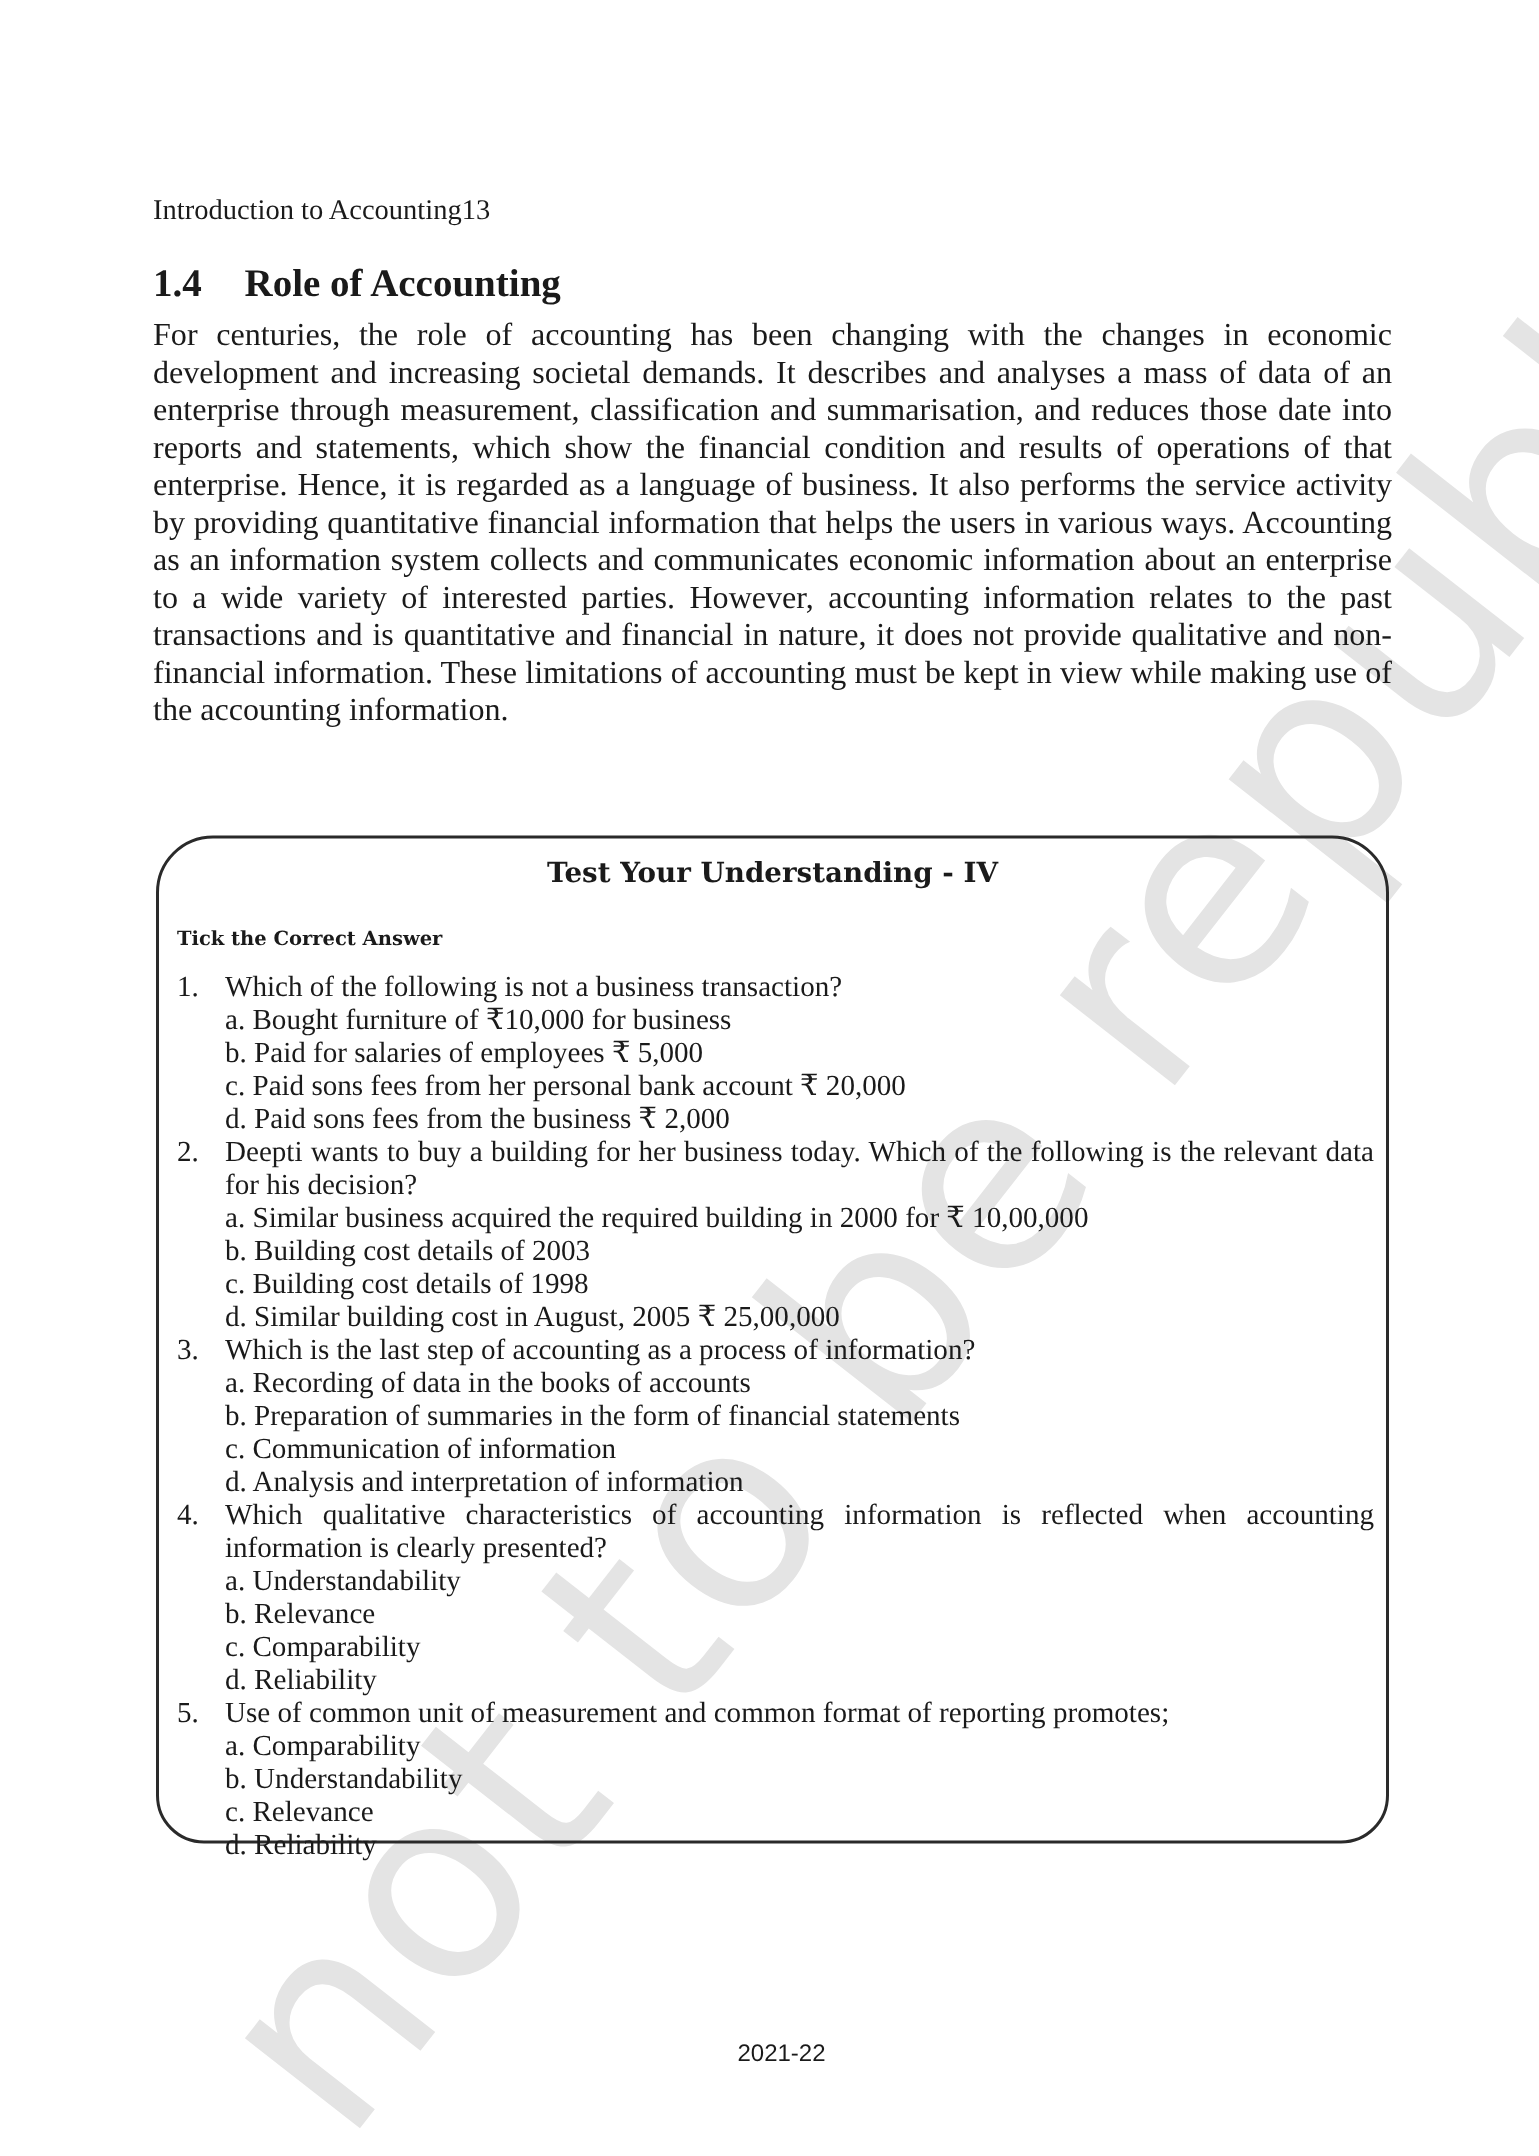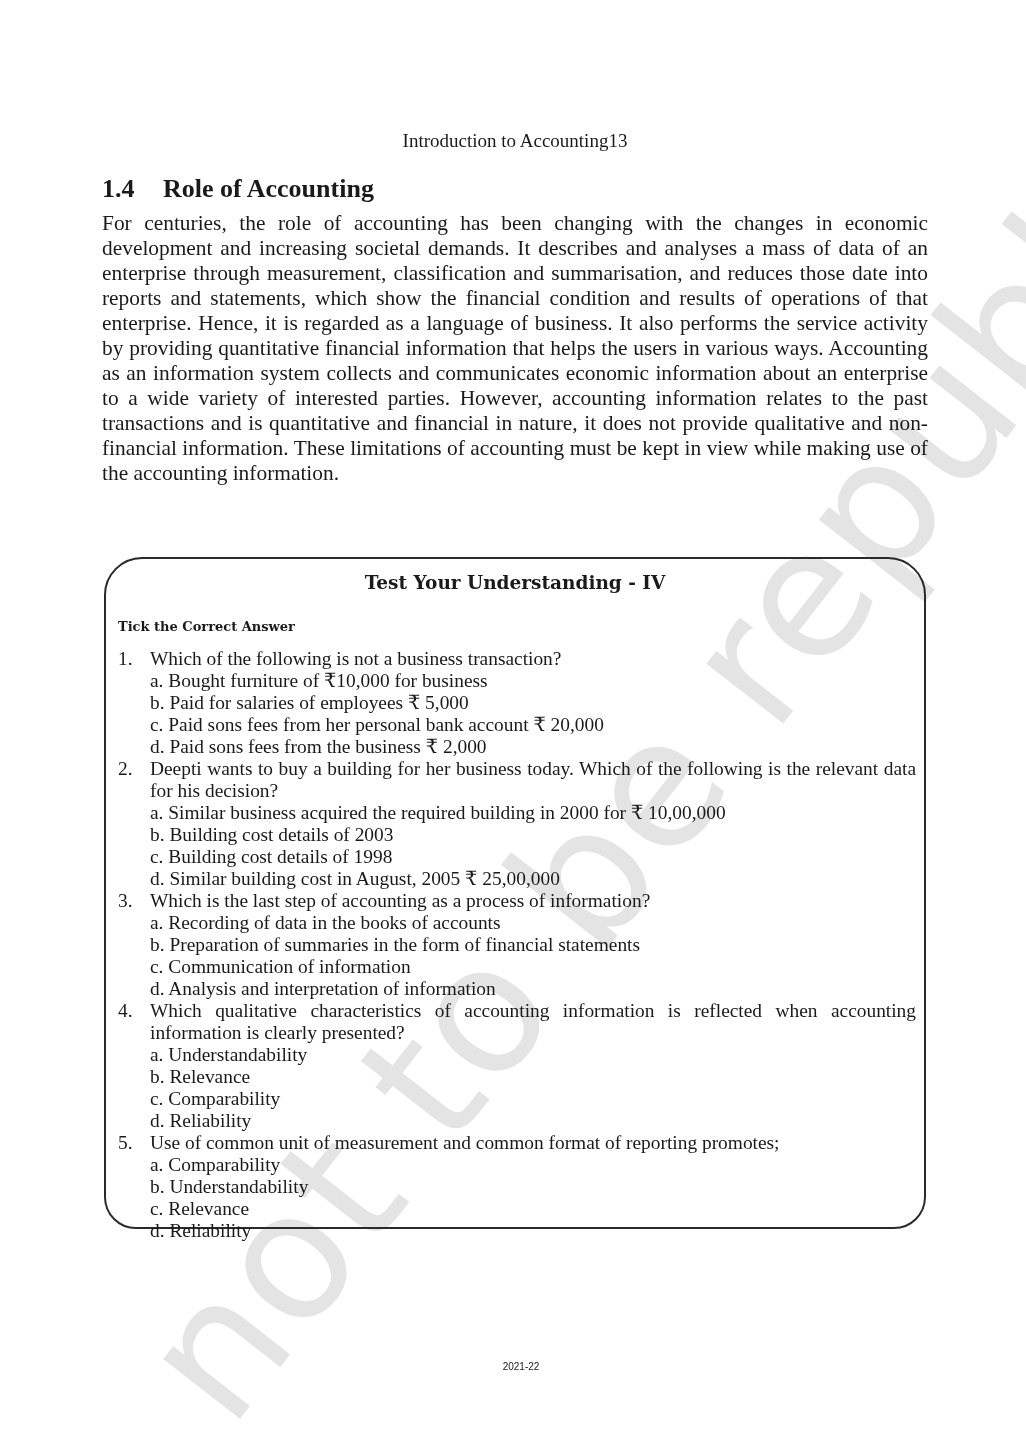--- a/index.html
+++ b/index.html
@@ -1,31 +1,31 @@
 <!DOCTYPE html>
 <html><head>
 <meta charset="utf-8">
 <style>
   html, body { margin: 0; padding: 0; background: #ffffff; }
   body { width: 1026px; height: 1437px; position: relative; overflow: hidden; font-family: "Liberation Serif", "DejaVu Serif", serif; color: #1a1a1a; }
   .watermark { position: absolute; left: 60px; top: 330px; width: 1200px; transform-origin: 0 0; transform: translate(40px, 1000px) rotate(-52deg); font-family: "DejaVu Sans", "Liberation Sans", sans-serif; font-size: 178px; color: #e4e4e4; white-space: nowrap; letter-spacing: 2px; z-index: 0; pointer-events: none; }
   .content { position: relative; z-index: 1; }
-  .running-head { position: absolute; left: 102px; top: 130px; width: 826px; font-size: 19px; display: flex; justify-content: center; }
+  .running-head { position: absolute; left: 102px; top: 130px; width: 826px; font-size: 19px; display: flex; justify-content: flex-start; }
   .section-title { position: absolute; left: 102px; top: 174px; font-size: 26px; font-weight: bold; }
   .section-title .num { display: inline-block; width: 61px; }
   .body-para { position: absolute; left: 102px; top: 211px; width: 826px; font-size: 21.4px; line-height: 25px; text-align: justify; margin: 0; }
   .box { position: absolute; left: 104px; top: 557px; width: 822px; height: 672px; border: 2px solid #2a2a2a; border-radius: 38px 38px 32px 32px; box-sizing: border-box; }
   .box-title { position: absolute; left: 0; right: 0; top: 13px; text-align: center; font-size: 18.5px; font-weight: bold; font-family: "DejaVu Serif", "Liberation Serif", serif; }
   .box-sub { position: absolute; left: 12px; top: 60px; font-size: 13px; font-weight: bold; font-family: "DejaVu Serif", "Liberation Serif", serif; }
   .qlist { position: absolute; left: 12px; top: 89px; width: 798px; font-size: 19.4px; line-height: 22px; }
   .q { display: flex; }
   .q .qn { width: 32px; flex: none; }
   .q .qt { flex: 1; text-align: justify; }
   .opt { padding-left: 32px; }
-  .footer { position: absolute; left: 0; right: 0; top: 1361px; text-align: center; font-family: "Liberation Sans", "DejaVu Sans", sans-serif; font-size: 10px; padding-left: 16px; }
+  .footer { position: absolute; left: 0; right: 0; top: 1361px; text-align: center; font-family: "Liberation Sans", "DejaVu Sans", sans-serif; font-size: 16px; padding-left: 16px; }
 </style>
 </head>
 <body>
 
 <div class="watermark">not to be republished</div>
 
 <div class="content">
   <div class="running-head">
     <span>Introduction to Accounting</span>
     <span>13</span>

